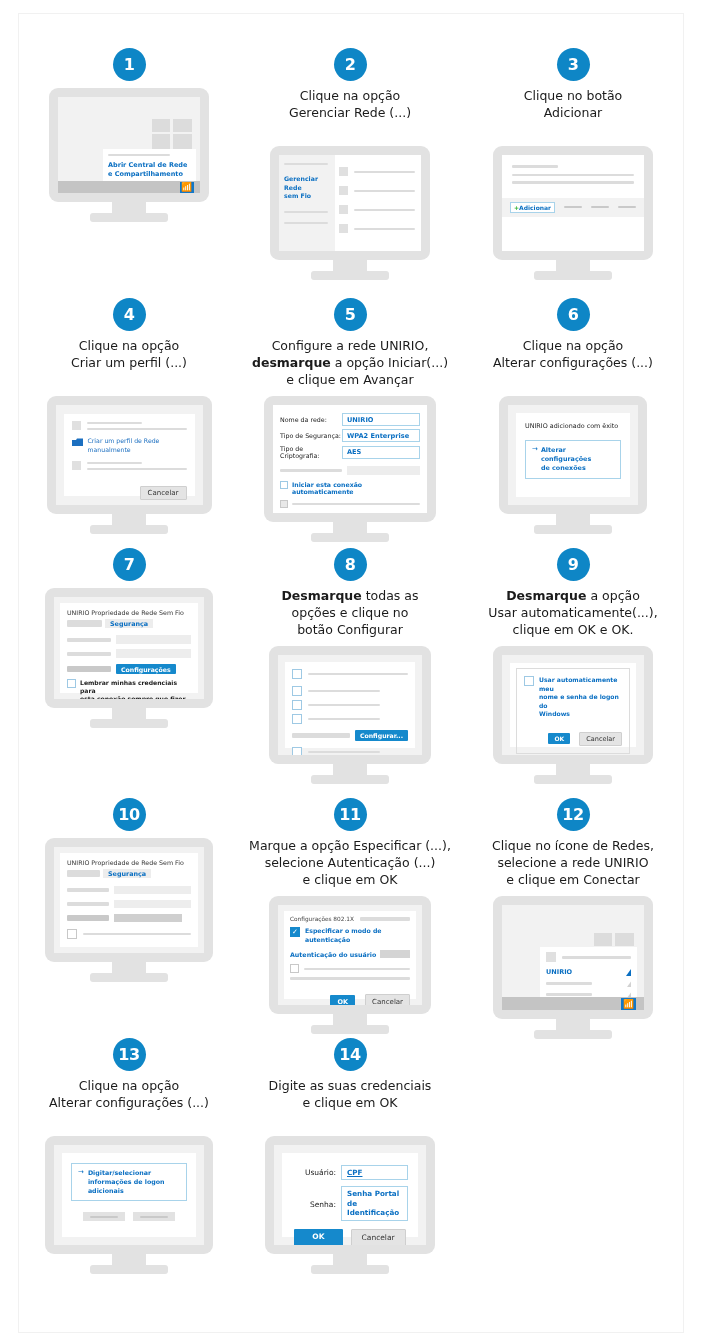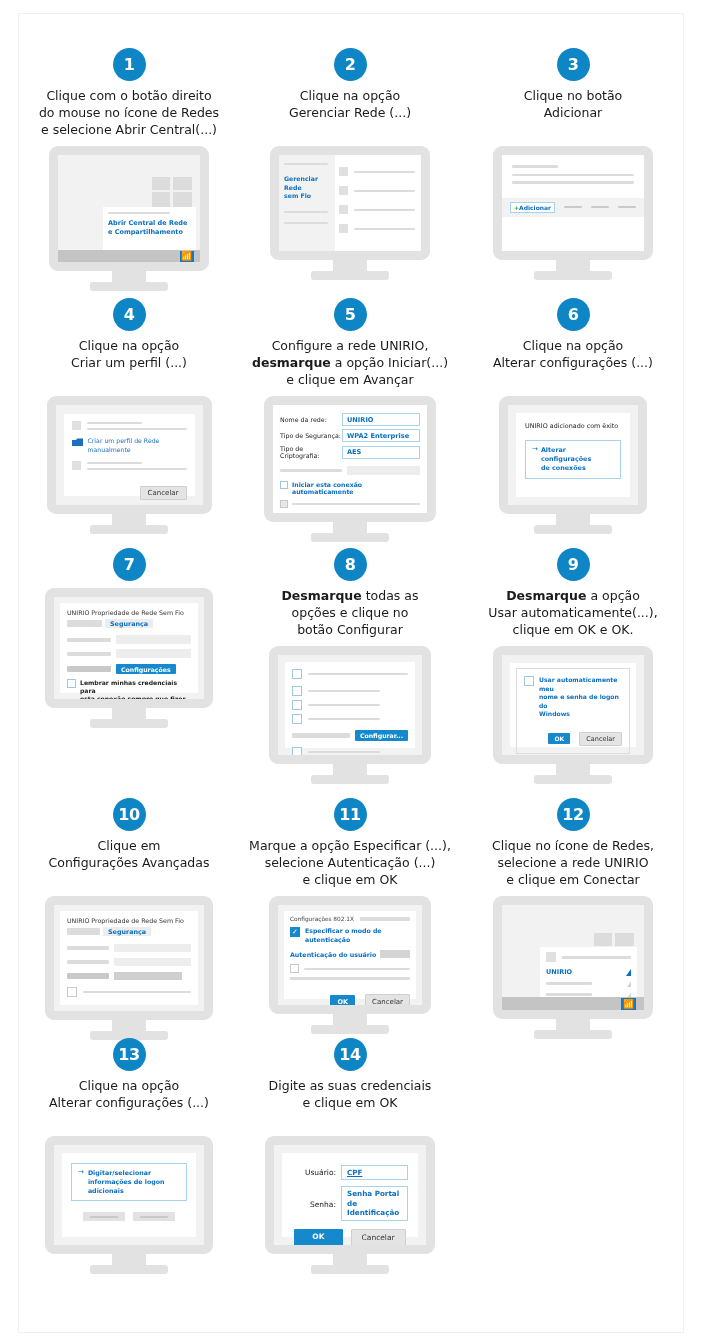--- a/index.html
+++ b/index.html
@@ -83,24 +83,23 @@
 </style>
 </head>
 <body>
 
 <div class="page-frame">
 
   <div class="grid" style="top:18px;">
 
     <div class="step">
       <div class="badge">1</div>
-      <div class="caption">Clique com o botão direito<br>do mouse no ícone de Redes<br>e selecione Abrir Central(...)</div>
       <div class="monitor" style="width:160px;">
         <div class="bezel">
-          <div class="screen" style="height:107px;padding-left:10px;">
+          <div class="screen" style="height:96px;padding-left:10px;">
             <div class="win-logo" style="right:8px; top:22px; width:40px; height:30px;">
               <i style="left:0;top:0;width:18px;height:13px;"></i>
               <i style="left:21px;top:0;width:19px;height:13px;"></i>
               <i style="left:0;top:15px;width:18px;height:15px;"></i>
               <i style="left:21px;top:15px;width:19px;height:15px;"></i>
             </div>
             <div class="popup" style="left:45px; top:52px; right:4px; bottom:12px; padding:4px 5px;">
               <div class="bar" style="height:2px;width:62px;margin:1px 0 5px 0;"></div>
               <div class="blue-txt" style="font-size:6.5px;line-height:1.35;">
                 <span>Abrir Central de Rede</span><br>
@@ -399,21 +398,20 @@
         <div class="neck"></div>
         <div class="base"></div>
       </div>
     </div>
   </div>
 
   <div class="grid" style="top:768px;">
 
     <div class="step">
       <div class="badge">10</div>
-      <div class="caption">Clique em<br>Configurações Avançadas</div>
       <div class="monitor" style="width:168px;">
         <div class="bezel">
           <div class="screen" style="height:106px;padding:6px 6px;">
             <div style="background:#fff;height:100%;padding:6px 7px;">
               <div style="font-size:6.3px;color:#333;margin-bottom:3px;">UNIRIO Propriedade de Rede Sem Fio</div>
               <div style="display:flex;align-items:center;margin-bottom:8px;">
                 <div class="bar" style="height:7px;width:33px;margin-right:3px;"></div>
                 <span class="blue-txt" style="font-size:6.4px;background:#ededed;padding:0.5px 5px;">Segurança</span>
               </div>
               <div style="display:flex;align-items:center;margin-bottom:6px;">

